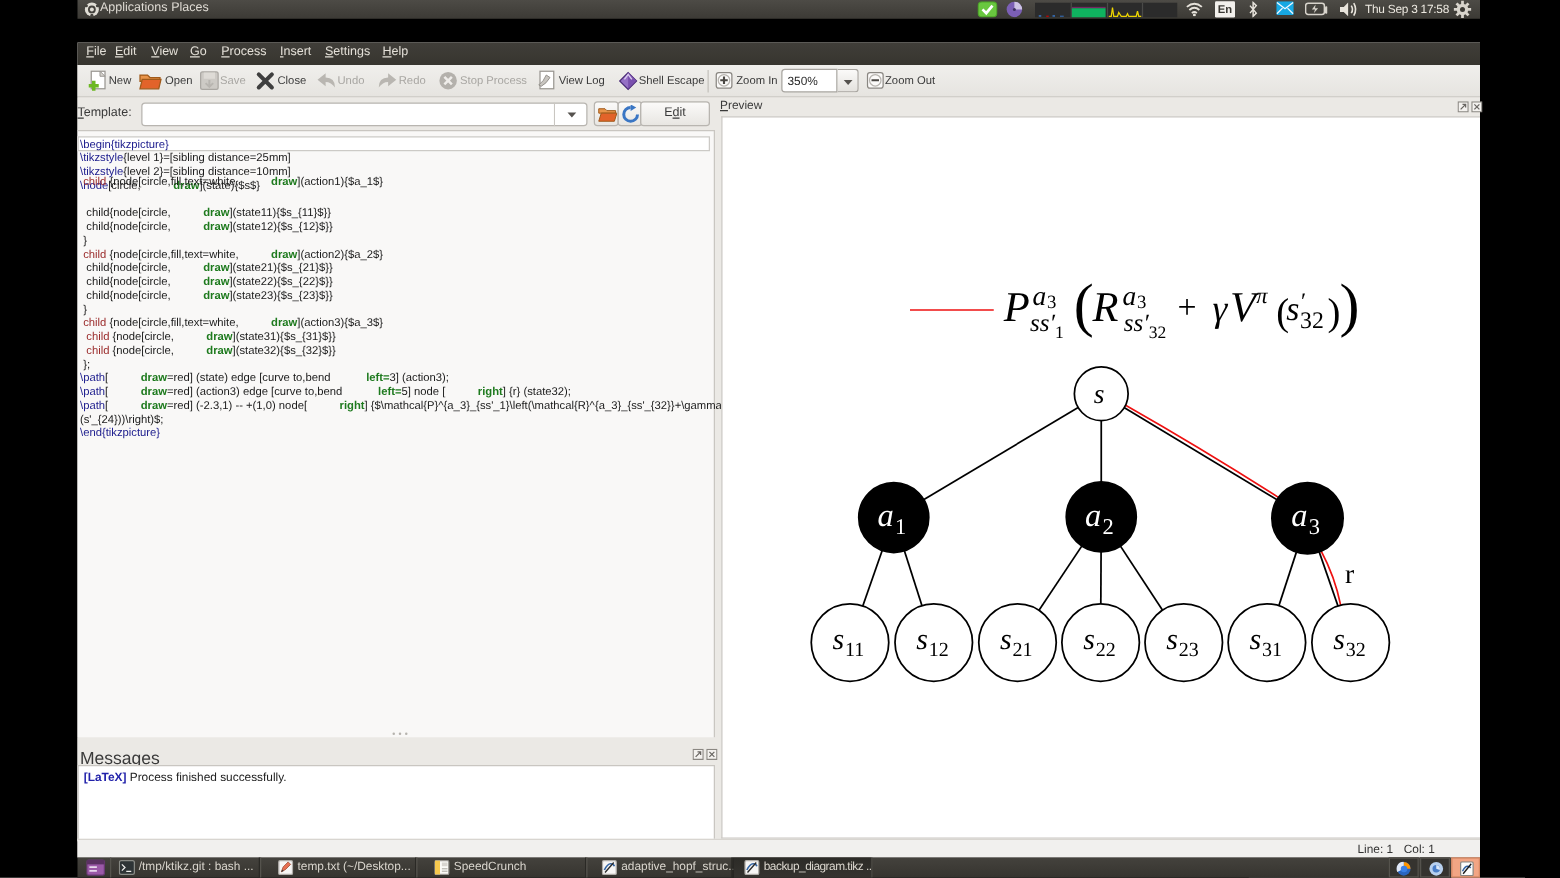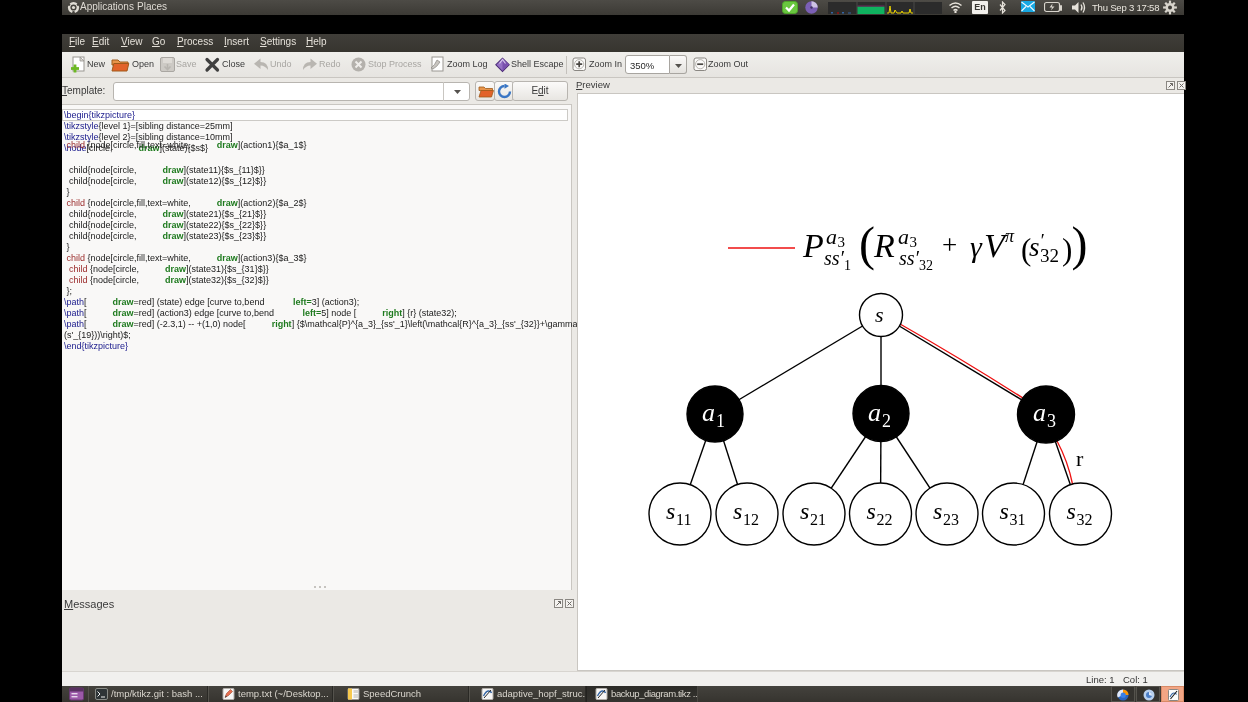--- a/index.html
+++ b/index.html
@@ -53,21 +53,21 @@
   font-family:"Liberation Sans", sans-serif; font-size:9px; color:#1a1a1a; }
 #editor .ln { position:absolute; left:2px; height:11px; line-height:11px; white-space:pre; }
 .kw { color:#20208f; font-weight:normal; }
 .grn { color:#1e7a1e; font-weight:bold;padding-left:26px; }
 .red2 { color:#9a2a2a; }
 #curline { position:absolute; left:0px; top:4px; width:506px; height:12px; background:#fff;
   border:1px solid #cccac6; }
 
 
 #msgtitle { position:absolute; left:0; top:590px; width:510px; height:22px; background:#ebe9e5;
-  font-size:11px; color:#3a3a3a;padding-left:28px; }
+  font-size:14px; color:#3a3a3a;padding-left:28px; }
 #msgbody { position:absolute; left:0; top:612px; width:510px; height:61px; background:#fff;
   border:1px solid #c9c6c1; font-size:9.5px; color:#222; }
 
 
 #prevtitle { position:absolute; left:510px; top:78px; width:612px; height:15px; background:#ebe9e5;
   font-size:9.5px; color:#3a3a3a; }
 #canvas { position:absolute; left:515px; top:93px; width:607px; height:578px; background:#fff;
   border:1px solid #c9c6c1; border-right:none; }
 
 
@@ -207,21 +207,21 @@
     <span class="lbl dis" style="left:257px;">Redo</span>
     <svg class="abs" style="left:288px;top:4px;" width="17" height="18">
       <circle cx="8.5" cy="8.5" r="7" fill="#b4b1ac"></circle>
       <path d="M5.5 5.5 L11.5 11.5 M11.5 5.5 L5.5 11.5" stroke="#efedea" stroke-width="2"></path>
     </svg>
     <span class="lbl dis" style="left:306px;">Stop Process</span>
     <svg class="abs" style="left:367px;top:4px;" width="18" height="18">
       <rect x="3" y="1" width="11" height="14" fill="#fff" stroke="#9a9792"></rect>
       <path d="M2 12 q4 -3 6 -8 l3 2 q-3 5 -7 7 z" fill="#c8c5c0" stroke="#8a8782" stroke-width="0.7"></path>
     </svg>
-    <span class="lbl" style="left:385px;">Zoom Log</span>
+    <span class="lbl" style="left:385px;">View Log</span>
     <svg class="abs" style="left:432px;top:4px;" width="17" height="17">
       <rect x="4" y="4" width="9.5" height="9.5" transform="rotate(45 8.5 8.5)" fill="#9570c5" stroke="#4a2a76" stroke-width="1"></rect>
       <path d="M8.5 2 L15 8.5 L8.5 15 z" fill="#7a50ae"></path>
       <path d="M5.5 7.5 L8.5 3.5 L11.5 7.5" stroke="#d8c8ee" stroke-width="1.2" fill="none"></path>
     </svg>
     <span class="lbl" style="left:449px;">Shell Escape</span>
     <div class="tsep" style="left:504px;"></div>
     <svg class="abs" style="left:510px;top:5px;" width="15" height="16">
       <rect x="1" y="1" width="12.5" height="12.5" rx="2" fill="#fbfaf9" stroke="#8a8782"></rect>
       <circle cx="7.2" cy="7.2" r="4.6" fill="none" stroke="#b8b5b0" stroke-width="1"></circle>
@@ -282,35 +282,38 @@
     <div class="ln" style="top:115px;">  child{node[circle,<span class="grn">draw</span>](state22){$s_{22}$}}</div>
     <div class="ln" style="top:126px;">  child{node[circle,<span class="grn">draw</span>](state23){$s_{23}$}}</div>
     <div class="ln" style="top:137px;"> }</div>
     <div class="ln" style="top:148px;"> <span class="red2">child</span> {node[circle,fill,text=white,<span class="grn">draw</span>](action3){$a_3$}</div>
     <div class="ln" style="top:159px;">  <span class="red2">child</span> {node[circle,<span class="grn">draw</span>](state31){$s_{31}$}}</div>
     <div class="ln" style="top:170px;">  <span class="red2">child</span> {node[circle,<span class="grn">draw</span>](state32){$s_{32}$}}</div>
     <div class="ln" style="top:181px;"> };</div>
     <div class="ln" style="top:192px;"><span class="kw">\path</span>[<span class="grn">draw</span>=red] (state) edge [curve to,bend <span class="grn">left=</span>3] (action3);</div>
     <div class="ln" style="top:203px;"><span class="kw">\path</span>[<span class="grn">draw</span>=red] (action3) edge [curve to,bend <span class="grn">left=</span>5] node [<span class="grn">right</span>] {r} (state32);</div>
     <div class="ln" style="top:214px;"><span class="kw">\path</span>[<span class="grn">draw</span>=red] (-2.3,1) -- +(1,0) node[<span class="grn">right</span>] {$\mathcal{P}^{a_3}_{ss'_1}\left(\mathcal{R}^{a_3}_{ss'_{32}}+\gamma V^\pi</div>
-    <div class="ln" style="top:225px;">(s'_{19}))\right)$;</div>
+    <div class="ln" style="top:225px;">(s'_{24}))\right)$;</div>
     <div class="ln" style="top:236px;"><span class="kw">\end{tikzpicture}</span></div>
   </div>
 
   <div id="msgtitle">
       <span style="position:absolute;left:2px;top:8px;"><u>M</u>essages</span>
     <svg style="position:absolute;left:492px;top:9px;" width="9" height="9">
         <rect x="0.5" y="0.5" width="8" height="8" fill="#f4f2ef" stroke="#8a8782"></rect>
         <path d="M2.5 6.5 L6.5 2.5 M4 2.5 h2.5 v2.5" stroke="#6a6763" stroke-width="1" fill="none"></path>
       </svg>
     <svg style="position:absolute;left:503px;top:9px;" width="9" height="9">
         <rect x="0.5" y="0.5" width="8" height="8" fill="#f4f2ef" stroke="#8a8782"></rect>
         <path d="M2.5 2.5 L6.5 6.5 M6.5 2.5 L2.5 6.5" stroke="#6a6763" stroke-width="1" fill="none"></path>
       </svg>
  </div>
+  <div id="msgbody">
+      <span style="position:absolute;left:4px;top:4px;"><b style="color:#2222aa;">[LaTeX]</b> Process finished successfully.</span>
+    </div>
 
   <div class="abs" style="left:252px;top:586px;width:14px;height:3px;">
     <span style="position:absolute;left:0;top:0;width:2px;height:2px;background:#b5b2ad;border-radius:50%;"></span>
     <span style="position:absolute;left:5px;top:0;width:2px;height:2px;background:#b5b2ad;border-radius:50%;"></span>
     <span style="position:absolute;left:10px;top:0;width:2px;height:2px;background:#b5b2ad;border-radius:50%;"></span>
   </div>
 
   <div id="prevtitle">
       <span style="position:absolute;left:4px;top:1px;"><u>P</u>review</span>
     <svg style="position:absolute;left:594px;top:3px;" width="9" height="9">

